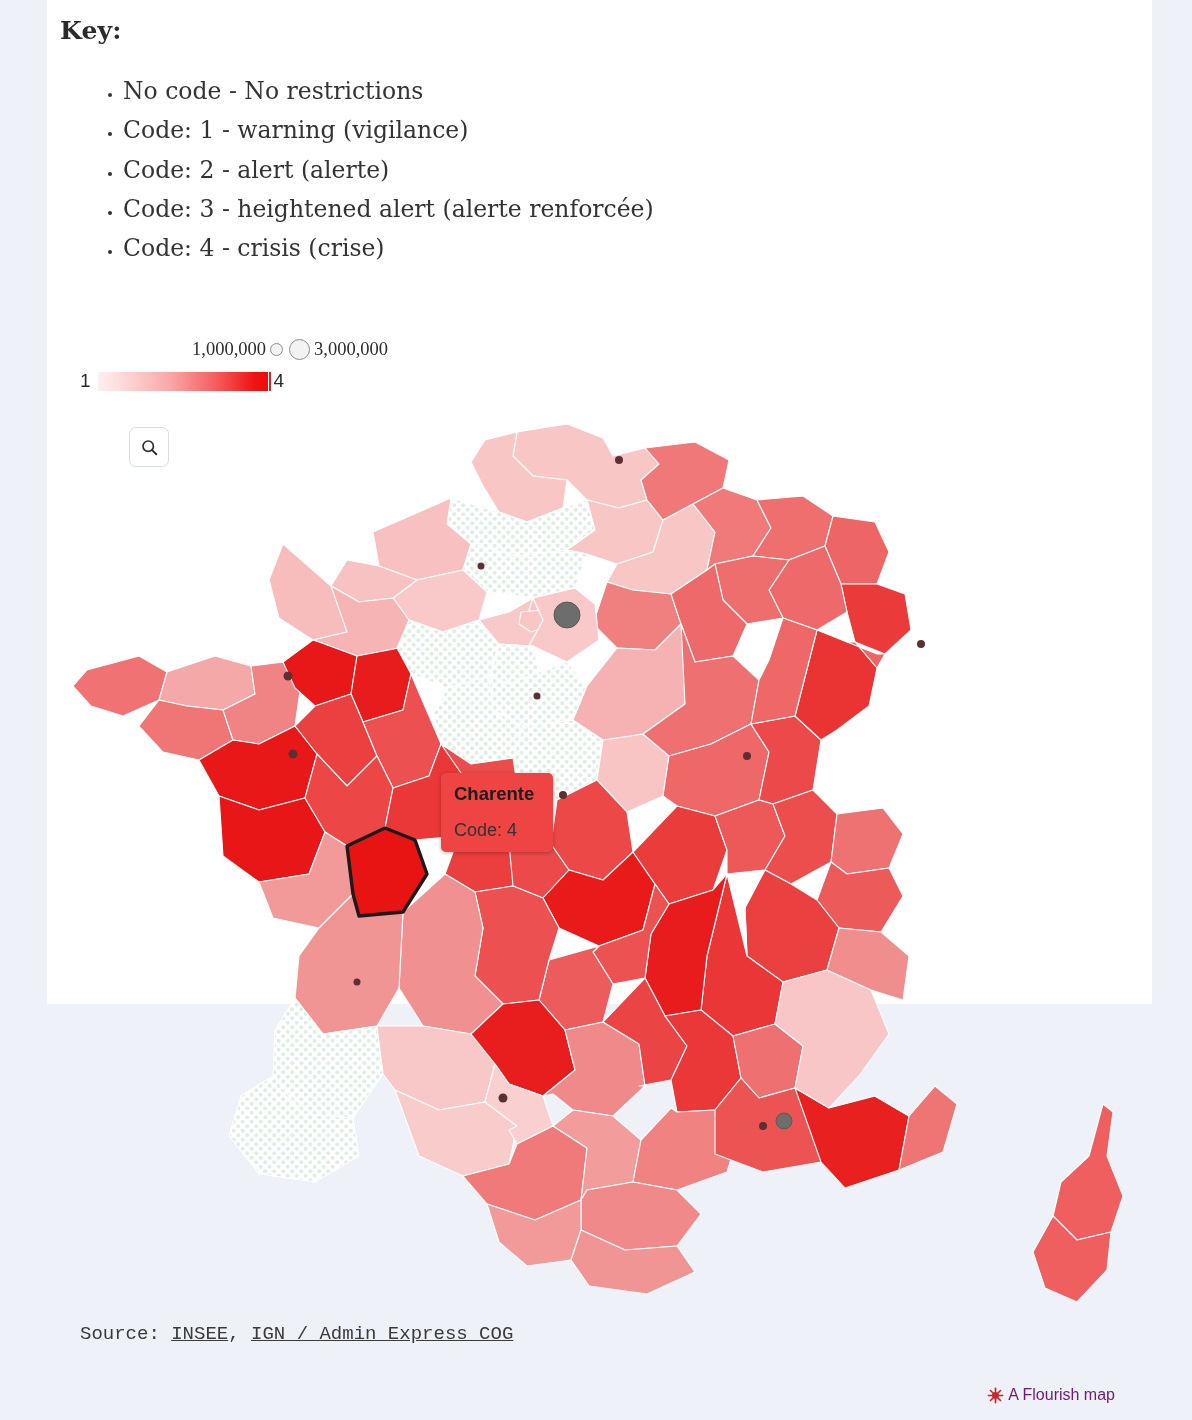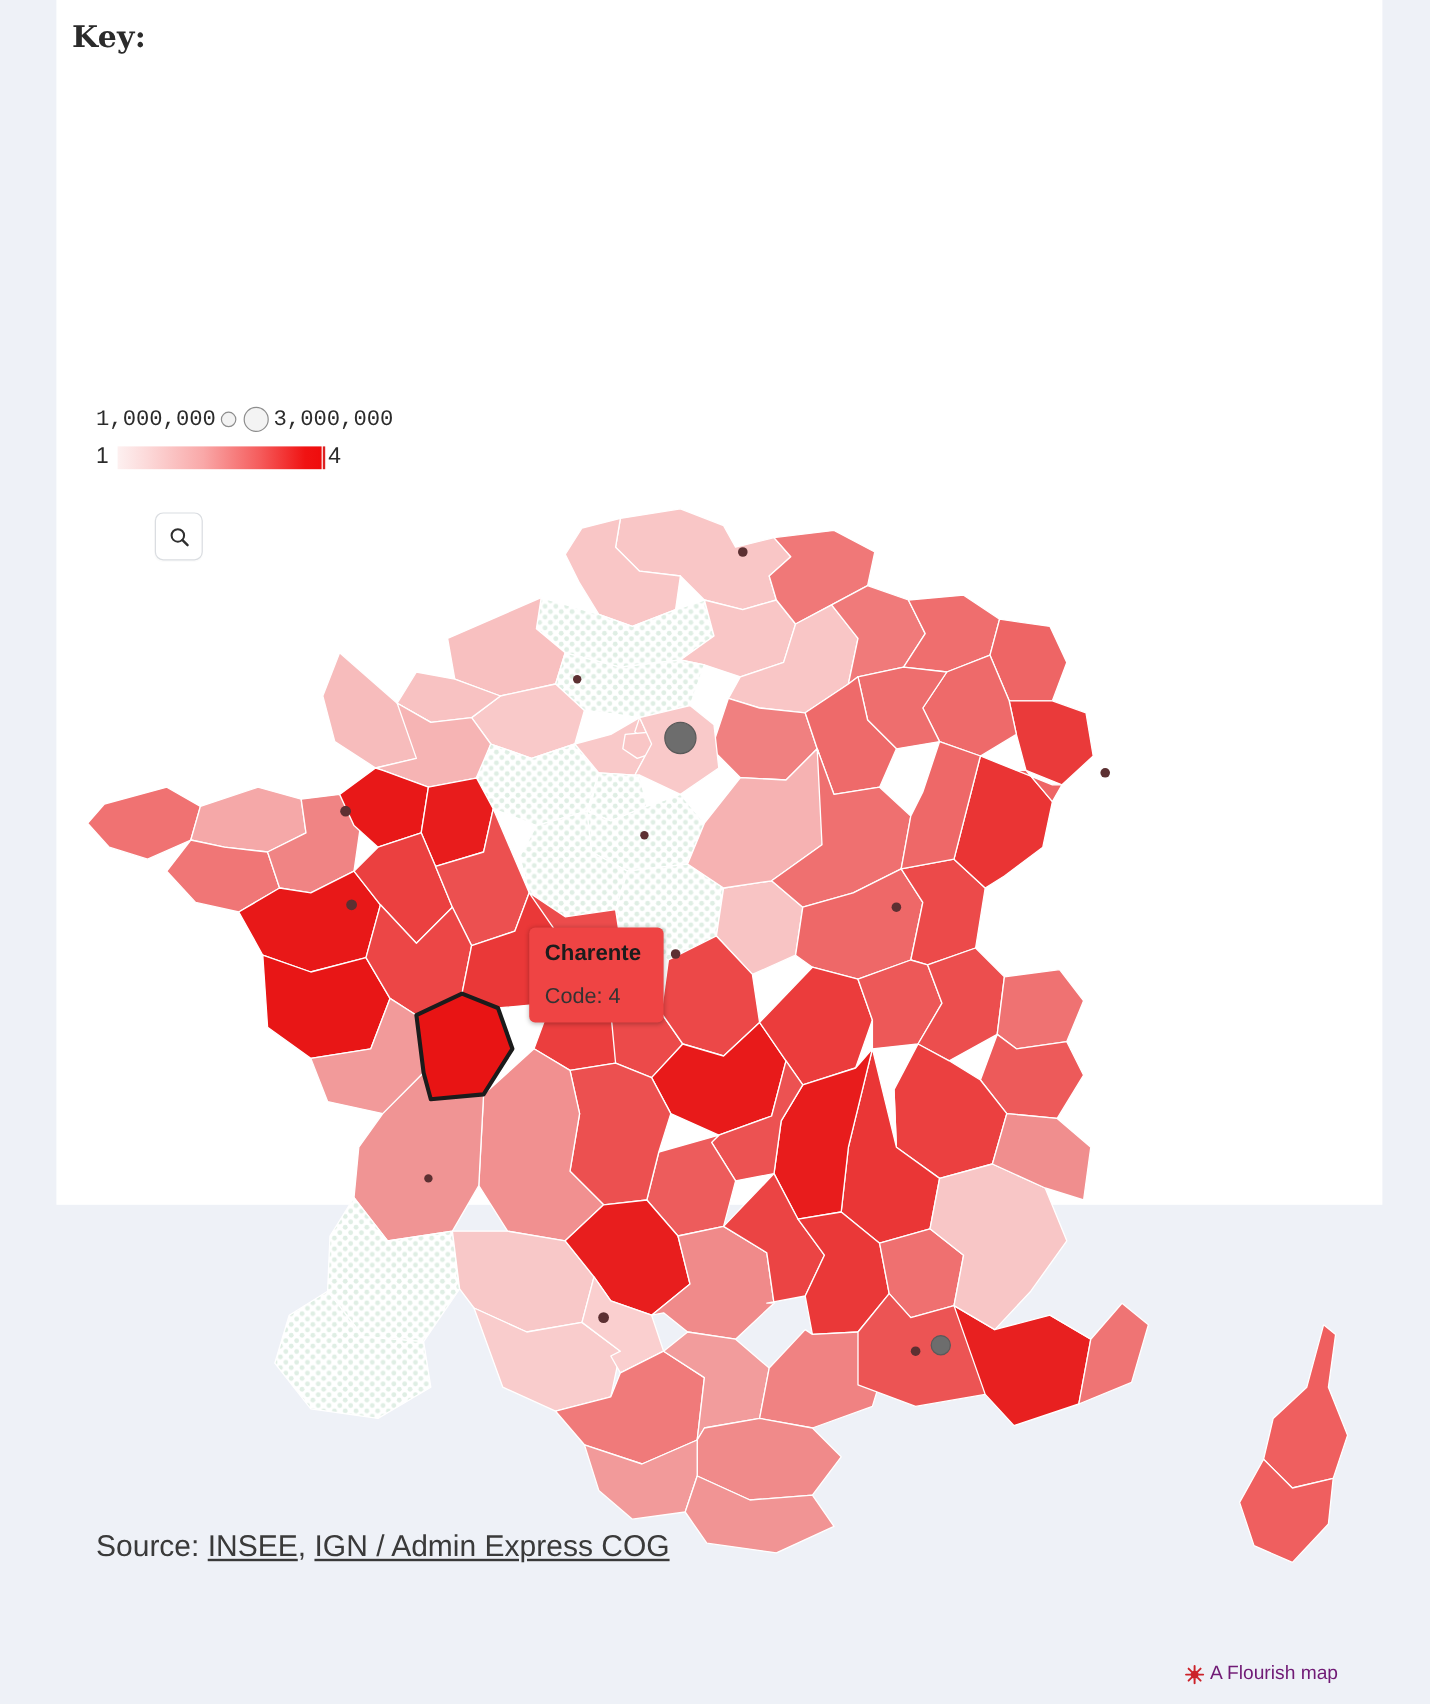--- a/index.html
+++ b/index.html
@@ -50,24 +50,25 @@
   .legend {
     position: absolute;
     left: 33px;
     top: 336px;
     width: 420px;
   }
   .legend-size-row {
     display: flex;
     align-items: center;
     height: 26px;
-    font-family: Liberation Mono, monospace;
+    font-family: Liberation Serif, serif;
     font-size: 18.5px;
     color: #2b2b2b;
     white-space: nowrap;
+    justify-content: center;
   }
   .circ {
     border: 1.4px solid #8d8d8d;
     border-radius: 50%;
     background: #f3f3f3;
     display: inline-block;
   }
   .circ-sm { width: 13px; height: 13px; margin: 0 5px 0 4px; }
   .circ-lg { width: 21px; height: 21px; margin: 0 4px 0 1px; }
 
@@ -129,23 +130,23 @@
     font-family: "Liberation Sans", sans-serif;
     z-index: 10;
   }
   .tooltip-title { font-weight: bold; font-size: 18.5px; color: #1c1c1c; line-height: 1.22; }
   .tooltip-value { font-size: 18px; color: #333333; margin-top: 14px; line-height: 1.2; }
 
   
   .source {
     position: absolute;
     left: 33px;
-    top: 1275px;
-    font-family: Liberation Sans, sans-serif;
-    font-size: 25px;
+    top: 1323px;
+    font-family: Liberation Mono, monospace;
+    font-size: 19px;
     color: #3a3a3a;
     white-space: nowrap;
   }
   .source a { color: #3a3a3a; text-decoration: underline; }
   .credit {
     position: absolute;
     right: 37px;
     top: 1386px;
     display: flex;
     align-items: center;
@@ -155,20 +156,27 @@
     white-space: nowrap;
   }
   .credit svg { margin-right: 4px; }
 </style>
 </head>
 <body>
 
 <div id="page">
 
   <div class="key-title">Key:</div>
+  <ul class="key-list">
+    <li>No code - No restrictions</li>
+    <li>Code: 1 - warning (vigilance)</li>
+    <li>Code: 2 - alert (alerte)</li>
+    <li>Code: 3 - heightened alert (alerte renforcée)</li>
+    <li>Code: 4 - crisis (crise)</li>
+  </ul>
 
   <div class="legend">
     <div class="legend-size-row">
       <span>1,000,000</span>
       <span class="circ circ-sm"></span>
       <span class="circ circ-lg"></span>
       <span>3,000,000</span>
     </div>
     <div class="legend-color-row">
       <span>1</span>

